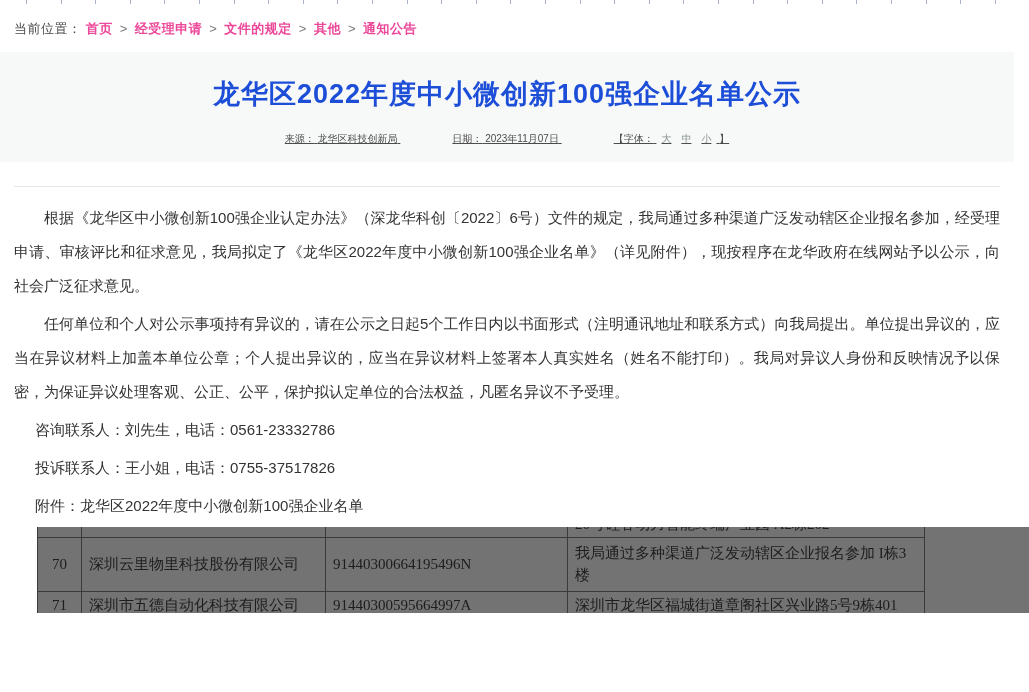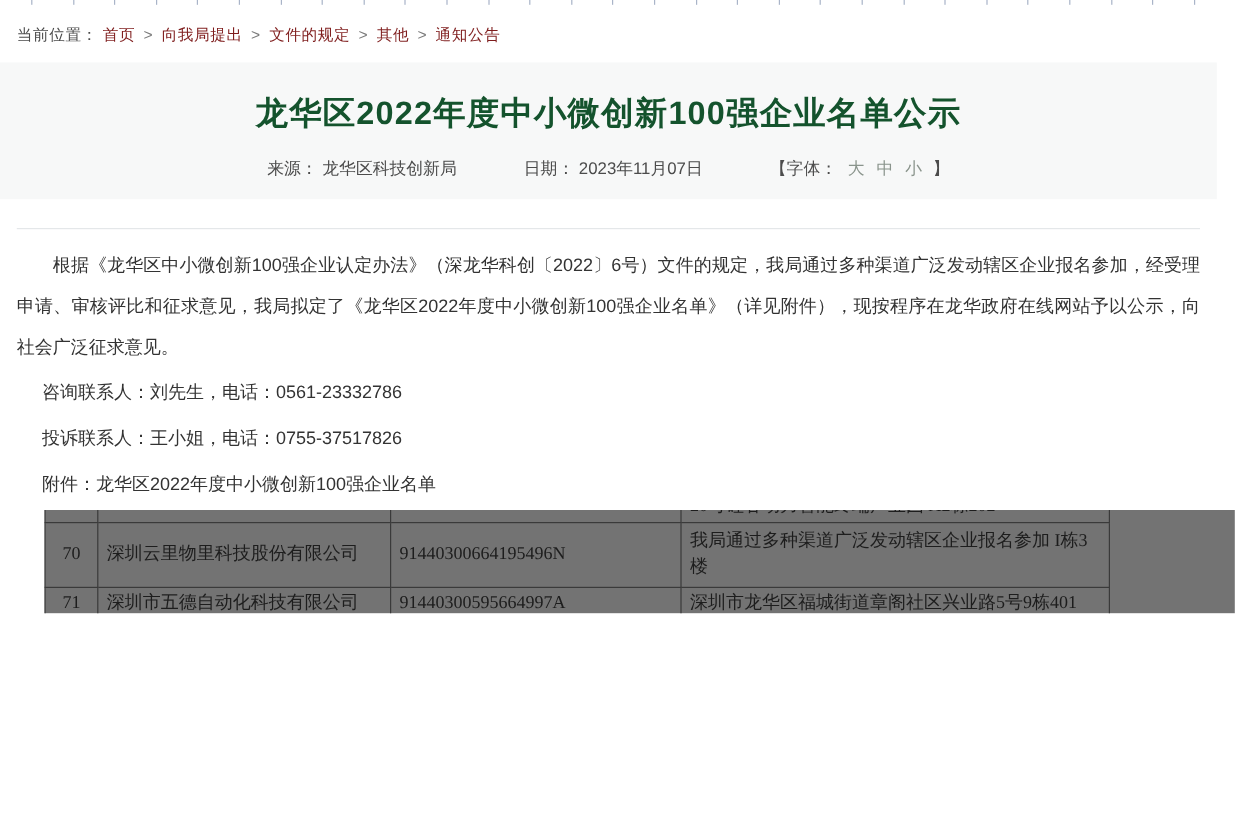--- a/index.html
+++ b/index.html
@@ -12,30 +12,30 @@
   .page { width: 1014px; position: relative; }
 
   
   .tick { position: absolute; top: 0; width: 1px; height: 4px; background: #a9b4c8; }
 
   
   .breadcrumb {
     padding: 20px 14px 14px 14px;
     font-size: 13px; color: #4a4a4a; letter-spacing: .5px;
   }
-  .breadcrumb a { color: #7f1d1d; text-decoration: none; cursor: pointer; }
+  .breadcrumb a { color: #ec4899; text-decoration: none; cursor: pointer; font-weight: bold; }
   .crumb-sep { margin: 0 7px; color: #7a7a7a; }
 
   
   .title-band { background: #f7f8f8; padding: 24px 0 16px 0; }
   .page-title {
     text-align: center; font-size: 27px; font-weight: 600;
-    color: #14532d; letter-spacing: 1px; margin-bottom: 20px;
+    color: #1d4ed8; letter-spacing: 1px; margin-bottom: 20px;
   }
-  .meta { text-align: center; font-size: 14px; color: #4c4c4c; }
+  .meta { text-align: center; font-size: 10px; color: #4c4c4c; text-decoration: underline; }
   .meta .grp { margin: 0 26px; }
   .fontsize-opt { color: #8a948c; margin: 0 5px; cursor: pointer; }
 
   .divider { border: none; border-top: 1px solid #e4e7e9; margin: 24px 14px 0 14px; }
 
   
   .article { padding: 10px 14px 0 14px; font-size: 15px; color: #333; }
   .article p.para { text-indent: 2em; line-height: 34px; margin: 4px 0; text-align: justify; }
   .article p.contact { padding-left: 21px; line-height: 34px; margin: 4px 0; }
 
@@ -97,21 +97,21 @@
       <span class="tick" style="left: 821.8px;"></span>
       <span class="tick" style="left: 856.4px;"></span>
       <span class="tick" style="left: 891px;"></span>
       <span class="tick" style="left: 925.6px;"></span>
       <span class="tick" style="left: 960.2px;"></span>
       <span class="tick" style="left: 994.8px;"></span>
     </div>
 
   <div class="breadcrumb">
     <span>当前位置：</span>
-    <span id="crumbs"><a>首页</a><span class="crumb-sep">&gt;</span><a>向我局提出</a><span class="crumb-sep">&gt;</span><a>文件的规定</a><span class="crumb-sep">&gt;</span><a>其他</a><span class="crumb-sep">&gt;</span><a>通知公告</a></span>
+    <span id="crumbs"><a>首页</a><span class="crumb-sep">&gt;</span><a>经受理申请</a><span class="crumb-sep">&gt;</span><a>文件的规定</a><span class="crumb-sep">&gt;</span><a>其他</a><span class="crumb-sep">&gt;</span><a>通知公告</a></span>
   </div>
 
   <div class="title-band">
     <h1 class="page-title">龙华区2022年度中小微创新100强企业名单公示</h1>
     <div class="meta">
       <span class="grp">
         <span>来源：</span>
         <span>龙华区科技创新局</span>
       </span>
       <span class="grp">
@@ -123,20 +123,21 @@
         <span id="font-sizes"><span class="fontsize-opt">大</span><span class="fontsize-opt">中</span><span class="fontsize-opt">小</span></span>
         <span>】</span>
       </span>
     </div>
   </div>
 
   <hr class="divider">
 
   <div class="article">
     <p class="para">根据《龙华区中小微创新100强企业认定办法》（深龙华科创〔2022〕6号）文件的规定，我局通过多种渠道广泛发动辖区企业报名参加，经受理申请、审核评比和征求意见，我局拟定了《龙华区2022年度中小微创新100强企业名单》（详见附件），现按程序在龙华政府在线网站予以公示，向社会广泛征求意见。</p>
+    <p class="para">任何单位和个人对公示事项持有异议的，请在公示之日起5个工作日内以书面形式（注明通讯地址和联系方式）向我局提出。单位提出异议的，应当在异议材料上加盖本单位公章；个人提出异议的，应当在异议材料上签署本人真实姓名（姓名不能打印）。我局对异议人身份和反映情况予以保密，为保证异议处理客观、公正、公平，保护拟认定单位的合法权益，凡匿名异议不予受理。</p>
     <p class="contact">咨询联系人：刘先生，电话：0561-23332786</p>
     <p class="contact">投诉联系人：王小姐，电话：0755-37517826</p>
     <p class="contact">附件：龙华区2022年度中小微创新100强企业名单</p>
 
     <div class="table-zone">
       <div class="signature">
         <div>龙华区科技创新局</div>
         <div>2023年11月7日</div>
       </div>
       <div class="table-viewport">

